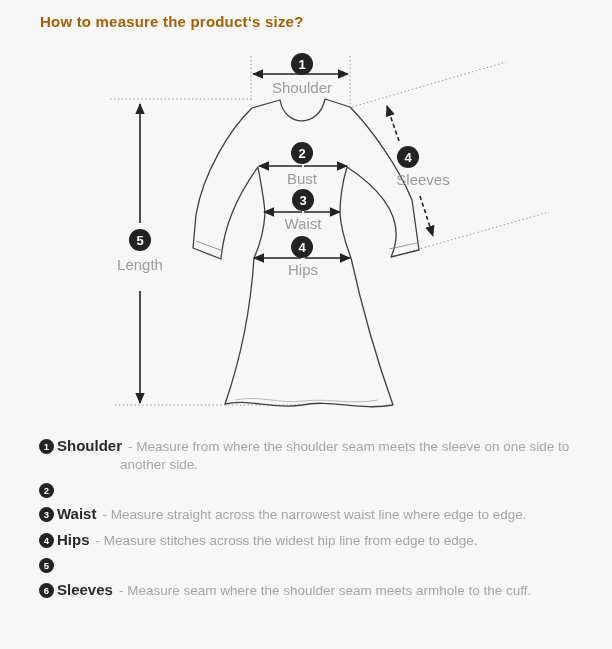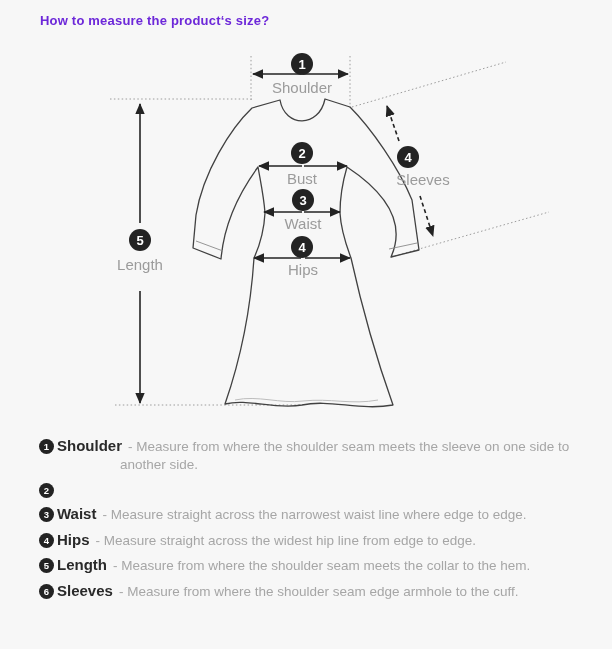--- a/index.html
+++ b/index.html
@@ -6,21 +6,21 @@
   body{
     width:612px;height:649px;
     background:#f7f7f7;
     font-family:"Liberation Sans",sans-serif;
     position:relative;
     overflow:hidden;
     -webkit-font-smoothing:antialiased;
   }
   .page-title{
     position:absolute;left:40px;top:13px;
-    font-size:13px;font-weight:700;color:#6d28d9;
+    font-size:15px;font-weight:700;color:#a16207;
     letter-spacing:.2px;
   }
   svg.diagram{position:absolute;left:0;top:44px;}
 
   
   .meas-label{font-size:15px;fill:#9b9b9b;text-anchor:middle;font-family:"Liberation Sans",sans-serif;}
   .badge-num{font-size:13px;font-weight:700;fill:#ffffff;text-anchor:middle;font-family:"Liberation Sans",sans-serif;}
   .guide{stroke:#9c9c9c;stroke-width:1;stroke-dasharray:1.5 2.4;fill:none;}
   .arrow{stroke:#232323;stroke-width:1.6;fill:none;}
   .arrow.dashed{stroke-dasharray:4 3;}
@@ -160,23 +160,22 @@
   </div>
   <div class="legend-row">
     <span class="lbadge">2</span>
   </div>
   <div class="legend-row">
     <span class="lbadge">3</span>
     <span class="ltext"><span class="term">Waist</span><span class="desc">- Measure straight across the narrowest waist line where edge to edge.</span></span>
   </div>
   <div class="legend-row">
     <span class="lbadge">4</span>
-    <span class="ltext"><span class="term">Hips</span><span class="desc">- Measure straight across the widest hip line from edge to edge.</span></span>
+    <span class="ltext"><span class="term">Hips</span><span class="desc">- Measure stitches across the widest hip line from edge to edge.</span></span>
   </div>
   <div class="legend-row">
     <span class="lbadge">5</span>
-    <span class="ltext"><span class="term">Length</span><span class="desc">- Measure from where the shoulder seam meets the collar to the hem.</span></span>
   </div>
   <div class="legend-row">
     <span class="lbadge">6</span>
-    <span class="ltext"><span class="term">Sleeves</span><span class="desc">- Measure from where the shoulder seam edge armhole to the cuff.</span></span>
+    <span class="ltext"><span class="term">Sleeves</span><span class="desc">- Measure seam where the shoulder seam meets armhole to the cuff.</span></span>
   </div>
 </div>
 
 </body></html>

